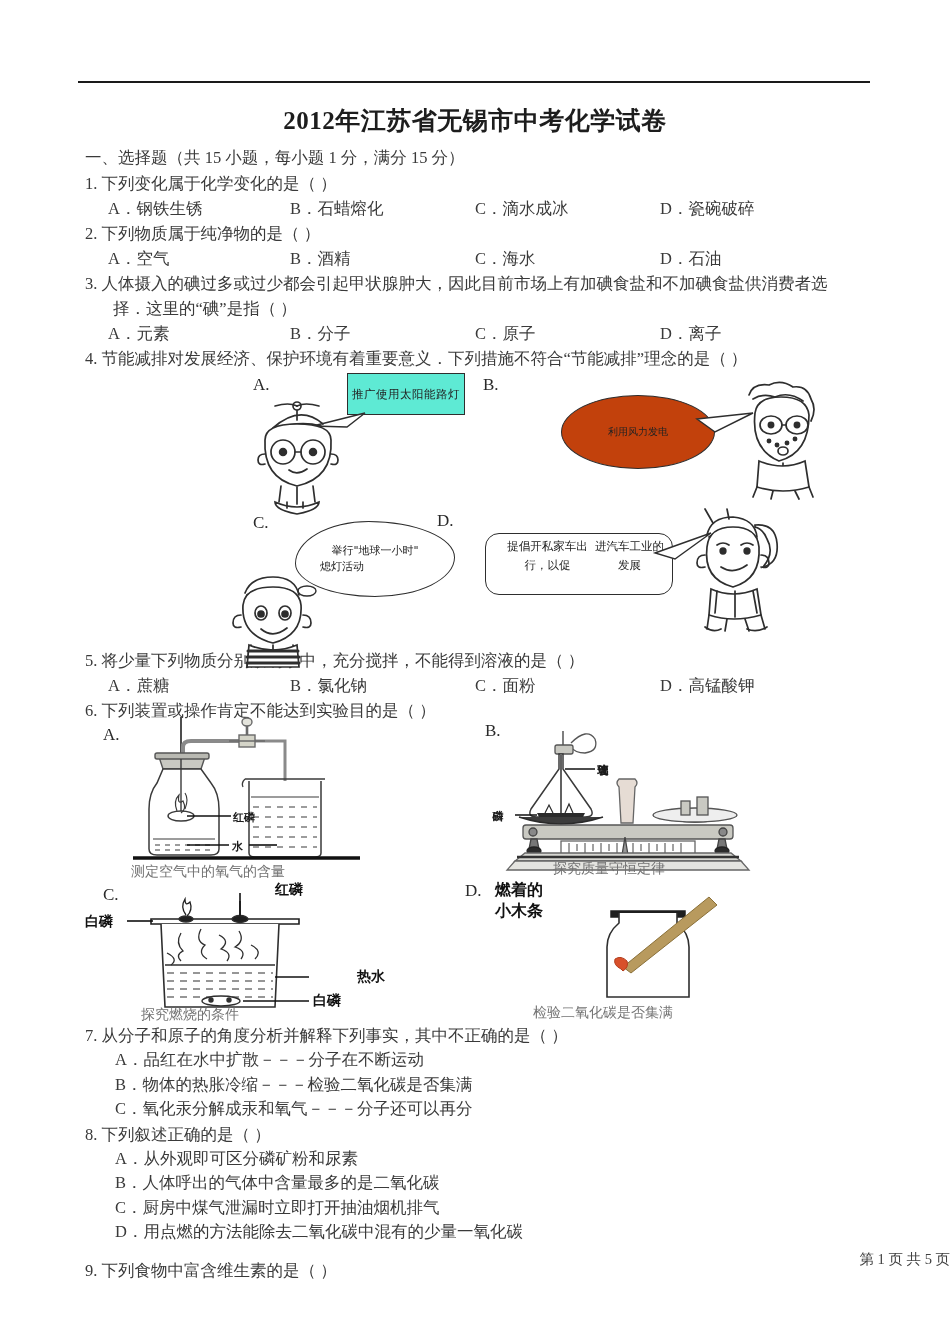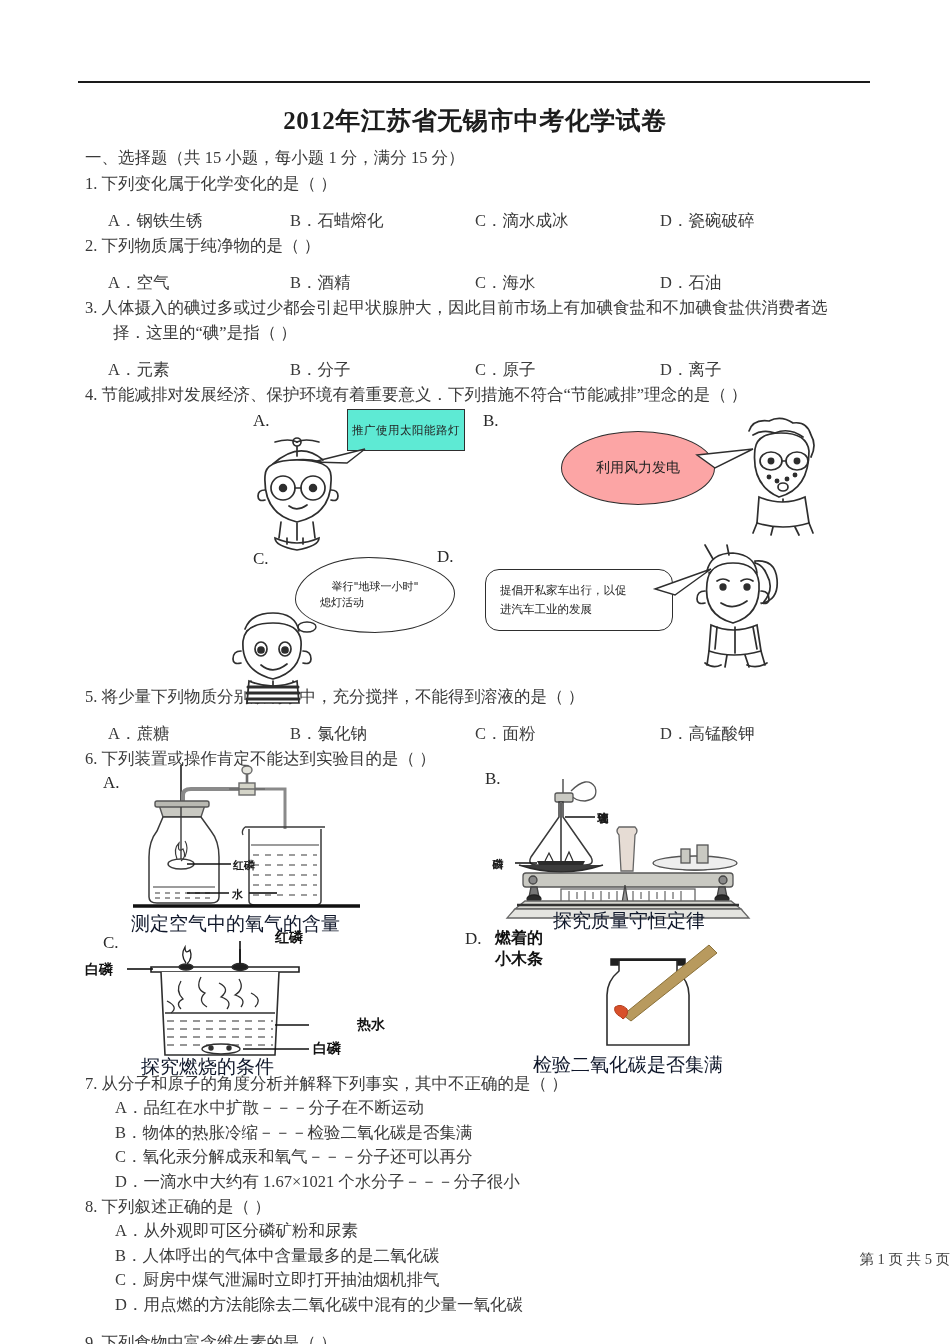--- a/index.html
+++ b/index.html
@@ -45,21 +45,20 @@
     left: 85px;
     top: 145px;
     width: 790px;
   }
   .sect-head { font-size: 16.5px; line-height: 26px; }
   .qline { font-size: 16.5px; line-height: 25px; }
   .opts {
     display: flex;
     font-size: 16.5px;
     line-height: 25px;
-    margin-top: 12px;
   }
   .opts > span { display: inline-block; }
   .o1 { width: 182px; padding-left: 23px; }
   .o2 { width: 185px; }
   .o3 { width: 185px; }
   .o4 { width: 180px; }
   .indent-opt {
     padding-left: 30px;
     font-size: 16.5px;
     line-height: 24.5px;
@@ -85,25 +84,25 @@
     letter-spacing: 0.5px;
     color: #222;
     font-family: "DejaVu Sans", sans-serif;
     text-align: center;
     line-height: 17px;
   }
   .bubble-ellipse {
     position: absolute;
     border: 1.6px solid #2e2e2e;
     border-radius: 50%;
-    background: #fca5a5;
+    background: #c2410c;
     display: flex;
     align-items: center;
     justify-content: center;
-    font-size: 14px;
+    font-size: 10px;
     color: #222;
     font-family: "DejaVu Sans", sans-serif;
     text-align: center;
   }
   .bubble-cloud {
     position: absolute;
     border: 1.6px solid #2e2e2e;
     border-radius: 46% 54% 50% 50% / 56% 48% 52% 44%;
     background: #fff;
     display: flex;
@@ -132,22 +131,22 @@
     line-height: 19px;
     box-sizing: border-box;
     padding: 3px 8px;
   }
   svg { display: block; overflow: visible; }
 
   
   .q6block { position: relative; height: 300px; }
   .caption {
     position: absolute;
-    font-size: 19px;
-    color: #0f172a;
+    font-size: 14px;
+    color: #737373;
     white-space: nowrap;
   }
   .lbl-cn {
     font-family: "DejaVu Sans", sans-serif;
     font-size: 11px;
     color: #1c1c1c;
     position: absolute;
     white-space: nowrap;
     font-weight: bold;
   }
@@ -302,21 +301,21 @@
           <path d="M14 44 Q6 44 6 52 Q6 58 14 56"></path>
           <path d="M76 44 Q84 44 84 52 Q84 58 76 56"></path>
           <path d="M34 58 Q46 68 60 57"></path>
           <path d="M24 74 L20 96 M46 74 L46 96 M66 74 L70 94"></path>
           <path d="M22 74 Q46 84 70 74 L72 96 L20 96 Z" fill="#fff"></path>
           <path d="M21 80 L71 80 M20 86 L72 86 M20 92 L72 92" stroke-width="3"></path>
         </g>
       </svg>
 
       <div class="optlabel" style="left:352px; top:138px;">D.</div>
-      <div class="bubble-round" style="left:400px; top:160px; width:188px; height:62px; flex-direction:column; align-items:flex-start; justify-content:center; padding-left:14px;">
+      <div class="bubble-round" style="left:400px; top:160px; width:188px; height:62px; flex-direction:row; align-items:flex-start; justify-content:center; padding-left:14px;">
         <span>提倡开私家车出行，以促</span>
         <span>进汽车工业的发展</span>
       </div>
       <svg style="position:absolute; left:568px; top:158px;" width="64" height="30" viewBox="0 0 64 30">
         <path d="M2 22 L58 2 L22 28 Z" fill="#fff" stroke="#2e2e2e" stroke-width="1.4"></path>
       </svg>
 
       <svg style="position:absolute; left:606px; top:136px;" width="92" height="124" viewBox="0 0 92 124">
         <g fill="none" stroke="#2e2e2e" stroke-width="1.7" stroke-linecap="round">
           <path d="M22 14 L14 0 M38 10 L36 0"></path>
@@ -541,21 +540,20 @@
       <div class="caption" style="left:448px; top:281px;">检验二氧化碳是否集满</div>
     </div>
 
     <div class="qline">
       <span>7.</span>
       <span>从分子和原子的角度分析并解释下列事实，其中不正确的是（      ）</span>
     </div>
     <div class="indent-opt">A．品红在水中扩散－－－分子在不断运动</div>
     <div class="indent-opt">B．物体的热胀冷缩－－－检验二氧化碳是否集满</div>
     <div class="indent-opt">C．氧化汞分解成汞和氧气－－－分子还可以再分</div>
-    <div class="indent-opt">D．一滴水中大约有 1.67×1021 个水分子－－－分子很小</div>
 
     <div class="qline">
       <span>8.</span>
       <span>下列叙述正确的是（      ）</span>
     </div>
     <div class="indent-opt">A．从外观即可区分磷矿粉和尿素</div>
     <div class="indent-opt">B．人体呼出的气体中含量最多的是二氧化碳</div>
     <div class="indent-opt">C．厨房中煤气泄漏时立即打开抽油烟机排气</div>
     <div class="indent-opt">D．用点燃的方法能除去二氧化碳中混有的少量一氧化碳</div>
 

